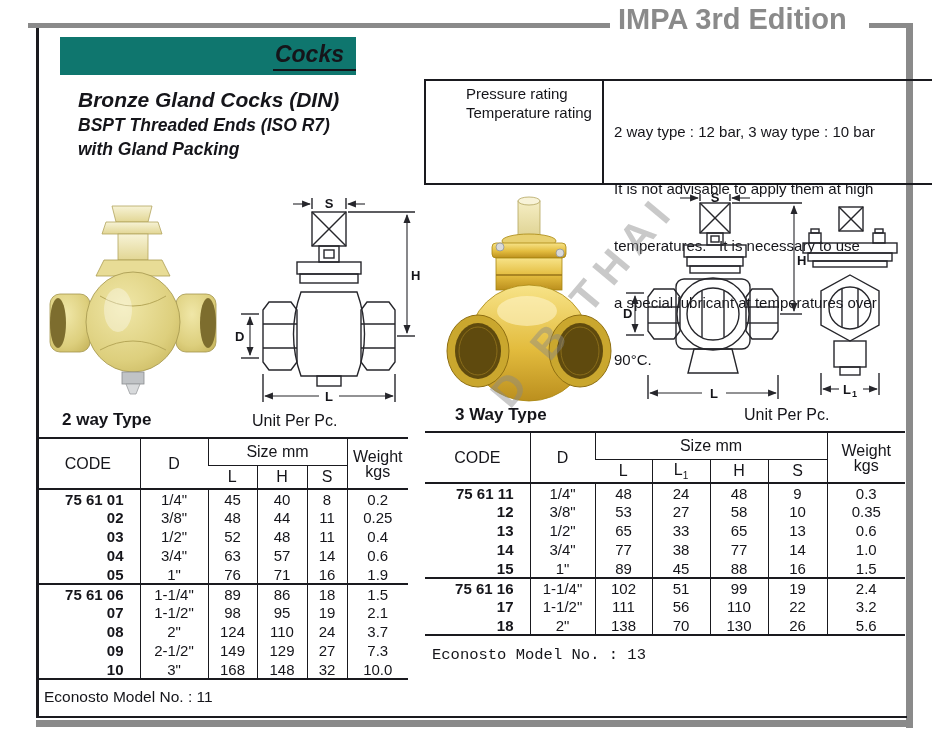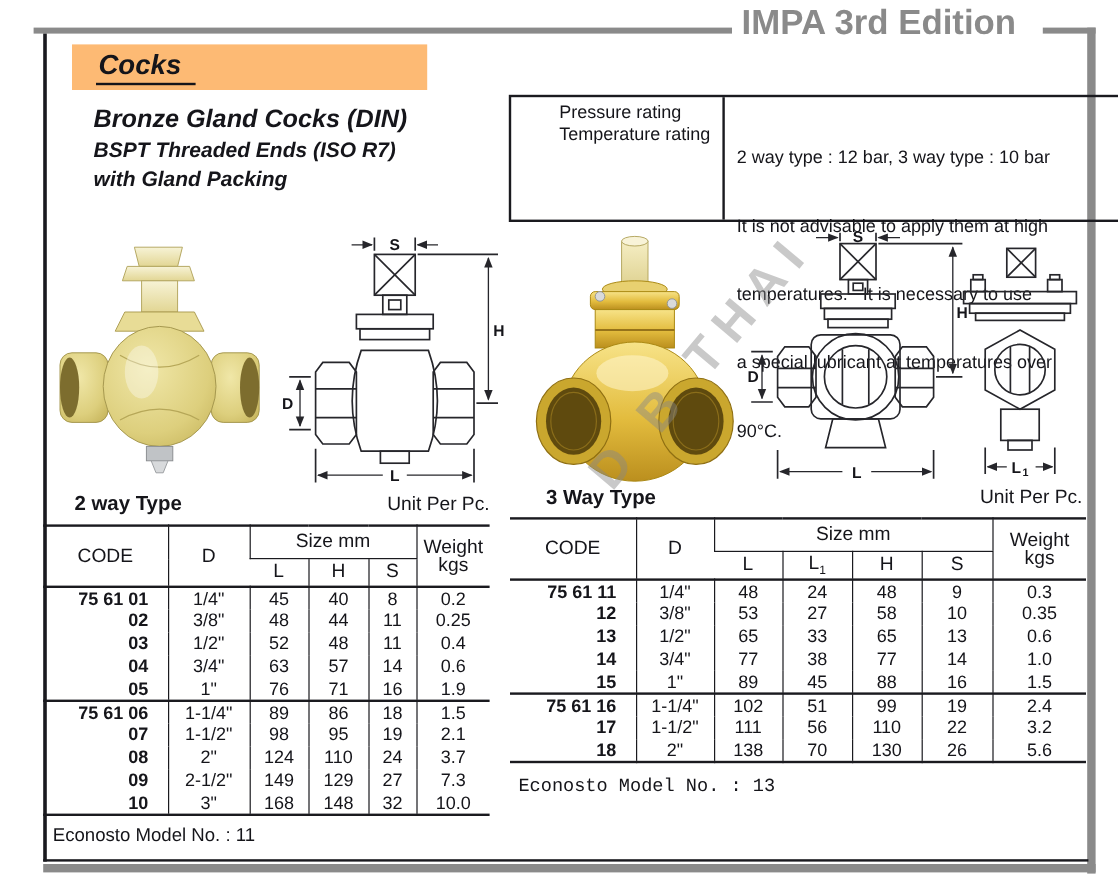--- a/index.html
+++ b/index.html
@@ -7,22 +7,22 @@
           font-family:"Liberation Sans", sans-serif; color:#15151a; overflow:hidden;border-radius:31px; }
 
   
   .gray-bar { position:absolute; background:#8a8a8a; }
   .edition-title { position:absolute; left:614px; top:3px; font-size:29px; font-weight:bold;
                    color:#8a8a8a; letter-spacing:0px; white-space:nowrap; background:#fff; padding:0 4px; }
   .main-box { position:absolute; left:36px; top:28px; width:868px; height:688px;
               border-left:3px solid #1a1a1f; border-bottom:2px solid #1a1a1f; pointer-events:none; }
 
   
-  .cyan-band { position:absolute; left:60px; top:37px; width:296px; height:38px; background:#fdba74;
-               display:flex; align-items:center; }
+  .cyan-band { position:absolute; left:60px; top:37px; width:296px; height:38px; background:#0f766e;
+               display:flex; align-items:center;justify-content:flex-end; }
   .cocks-title { margin-left:20px; font-size:23px; font-weight:bold; font-style:italic;
                  border-bottom:2.5px solid #15151a; padding:0 12px 1px 2px; }
   .prod-t1 { position:absolute; left:78px; top:88px;  font-size:21px;   font-weight:bold; font-style:italic; }
   .prod-t2 { position:absolute; left:78px; top:115px; font-size:17.5px; font-weight:bold; font-style:italic; }
   .prod-t3 { position:absolute; left:78px; top:139px; font-size:17.5px; font-weight:bold; font-style:italic; }
 
   
   .rating-box { position:absolute; left:424px; top:79px; width:483px; height:102px;
                 border:2px solid #1a1a1f; display:flex; font-size:15px; line-height:19px;padding-left:32px; }
   .rating-left { width:136px; padding:3px 0 0 8px; }
@@ -39,21 +39,21 @@
   thead tr.h1 th { height:26px; font-size:16px; }
   thead tr.h2 th { height:22px; font-size:16px; }
   th.size { border-bottom:1.6px solid #1a1a1f; }
   th.wh { font-size:14.5px; line-height:15px; }
   tbody { border-bottom:2.2px solid #1a1a1f; }
   tbody tr { height:19px; }
   td.col-code { text-align:right; padding-right:16px; font-weight:bold; }
   sub { font-size:10px; }
 
   .tbl-title { position:absolute; font-size:17px; font-weight:bold; }
-  .unit-label { position:absolute; font-size:16px; text-align:right; }
+  .unit-label { position:absolute; font-size:16px; text-align:left; }
   .model-note { position:absolute; font-size:15.5px; }
 
   
   .drawing { position:absolute; }
   .drawing line, .drawing rect, .drawing path, .drawing circle, .drawing polygon
     { stroke:#26262b; stroke-width:1.4; fill:none; }
   .drawing .dim { stroke-width:1.1; }
   .drawing text { font:bold 13px "Liberation Sans", sans-serif; fill:#15151a; stroke:none; }
   .drawing text.sub { font-size:9px; }
 

